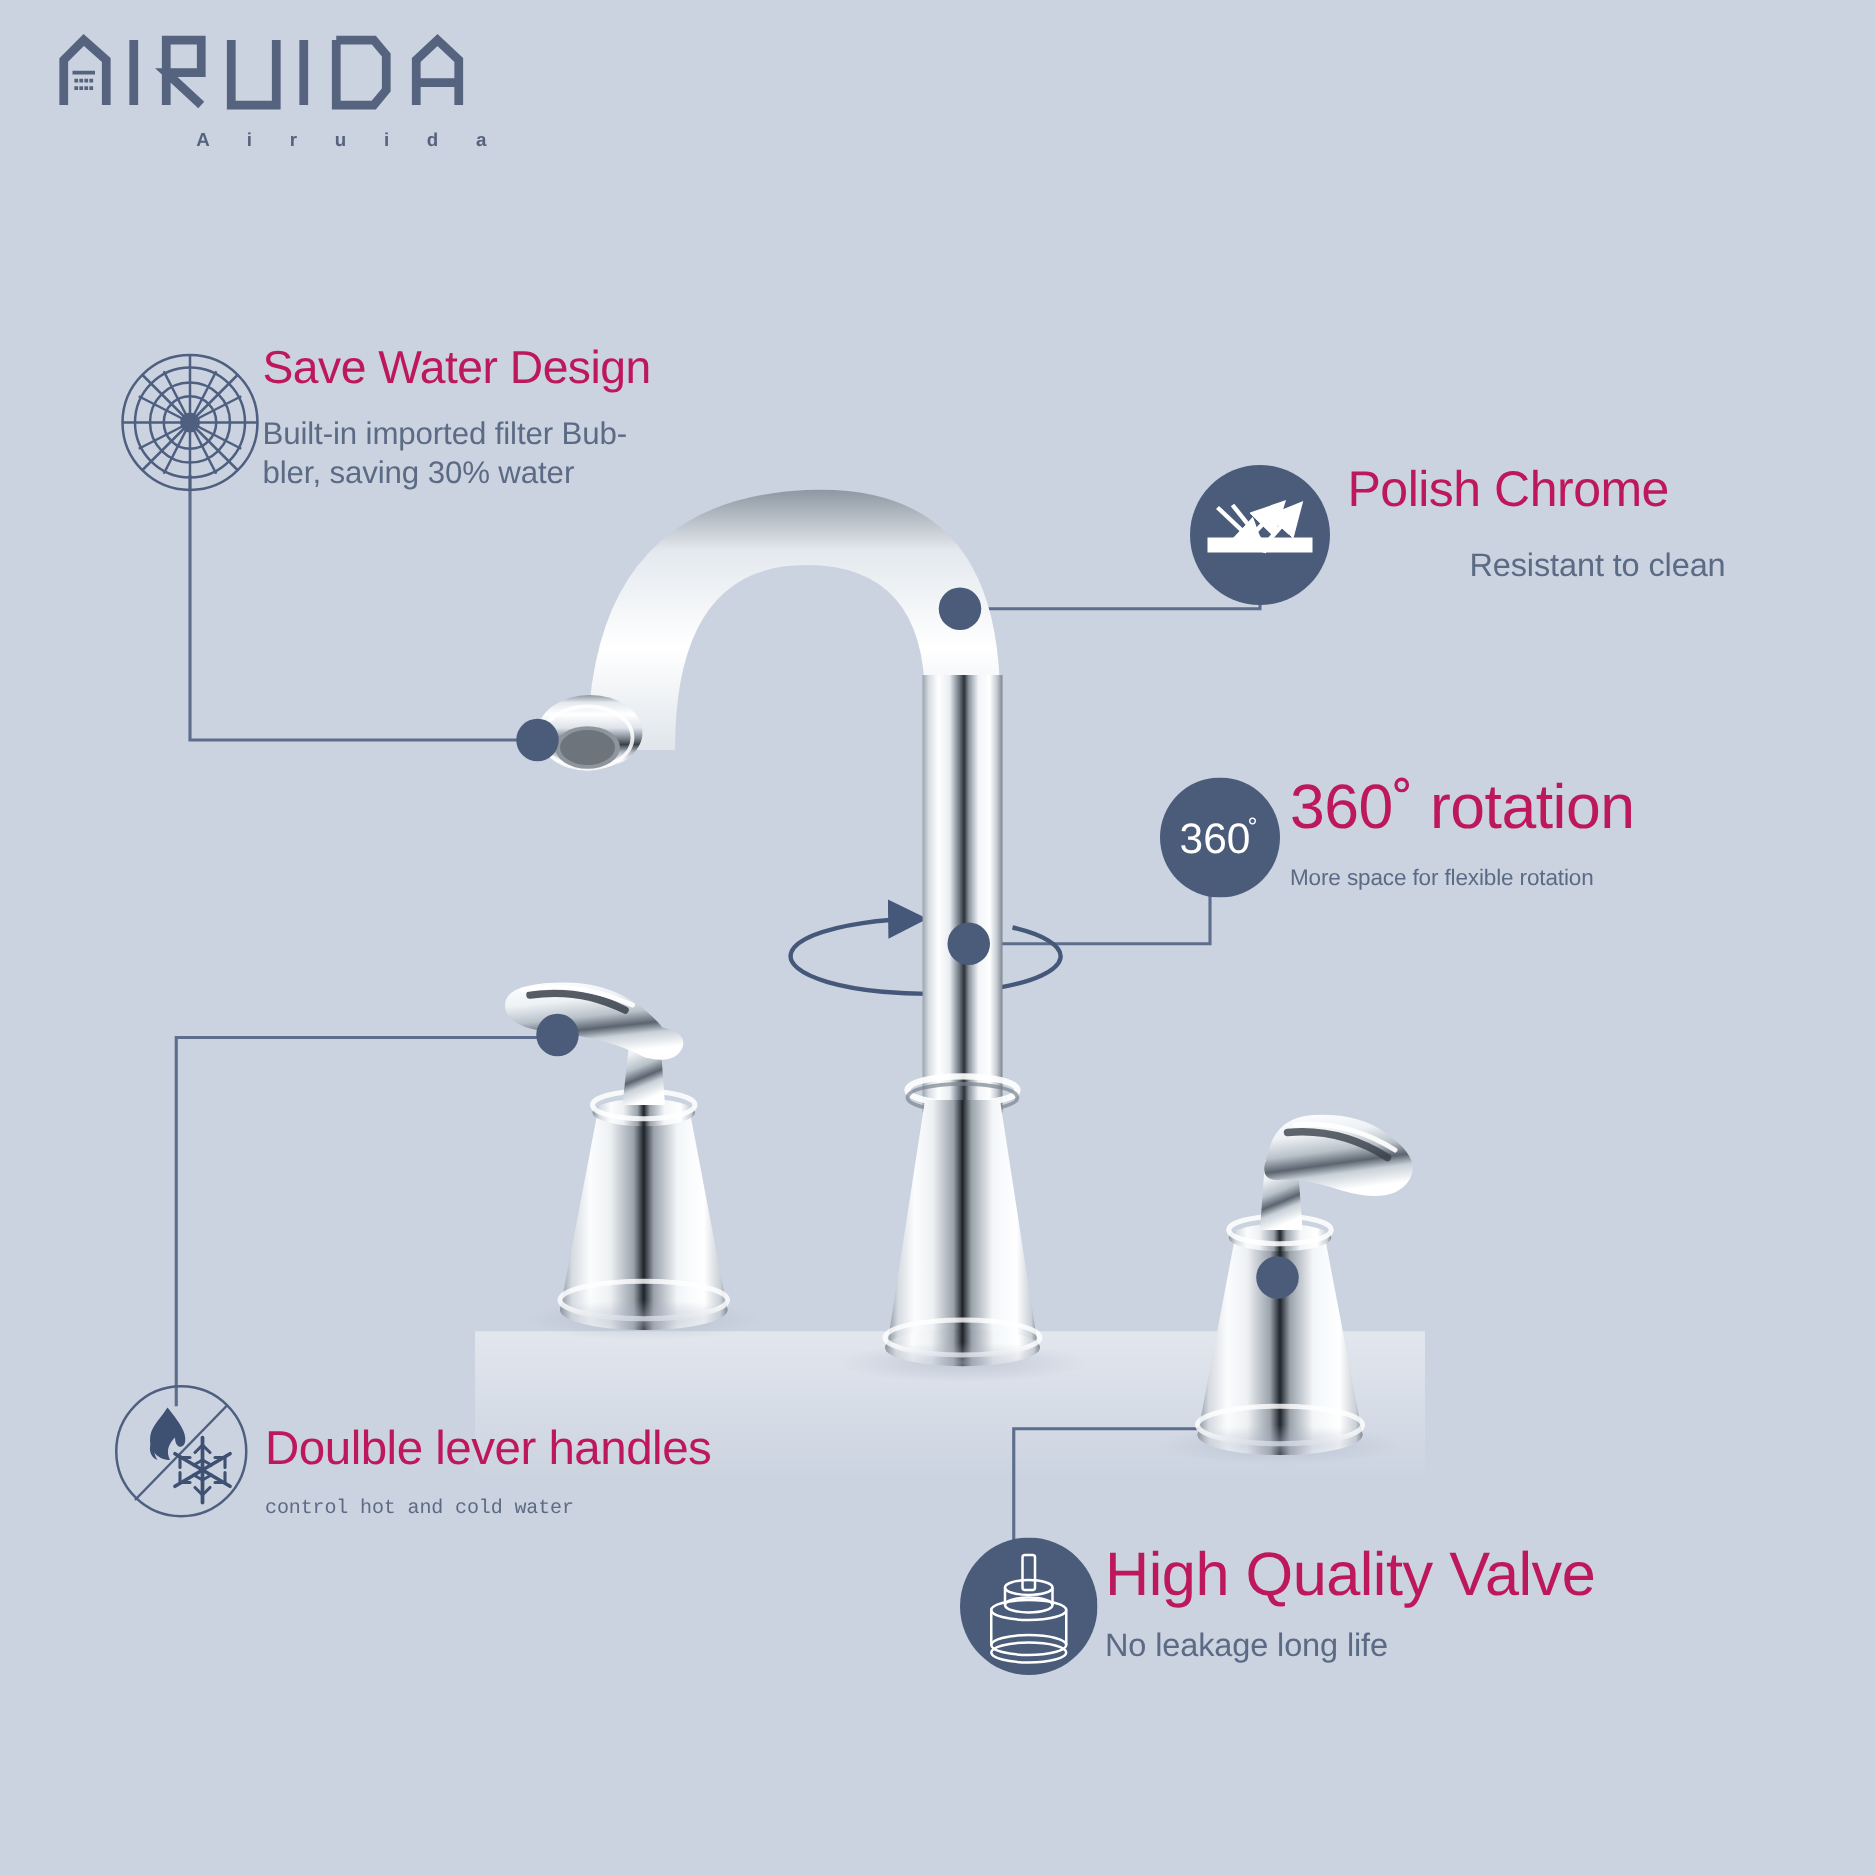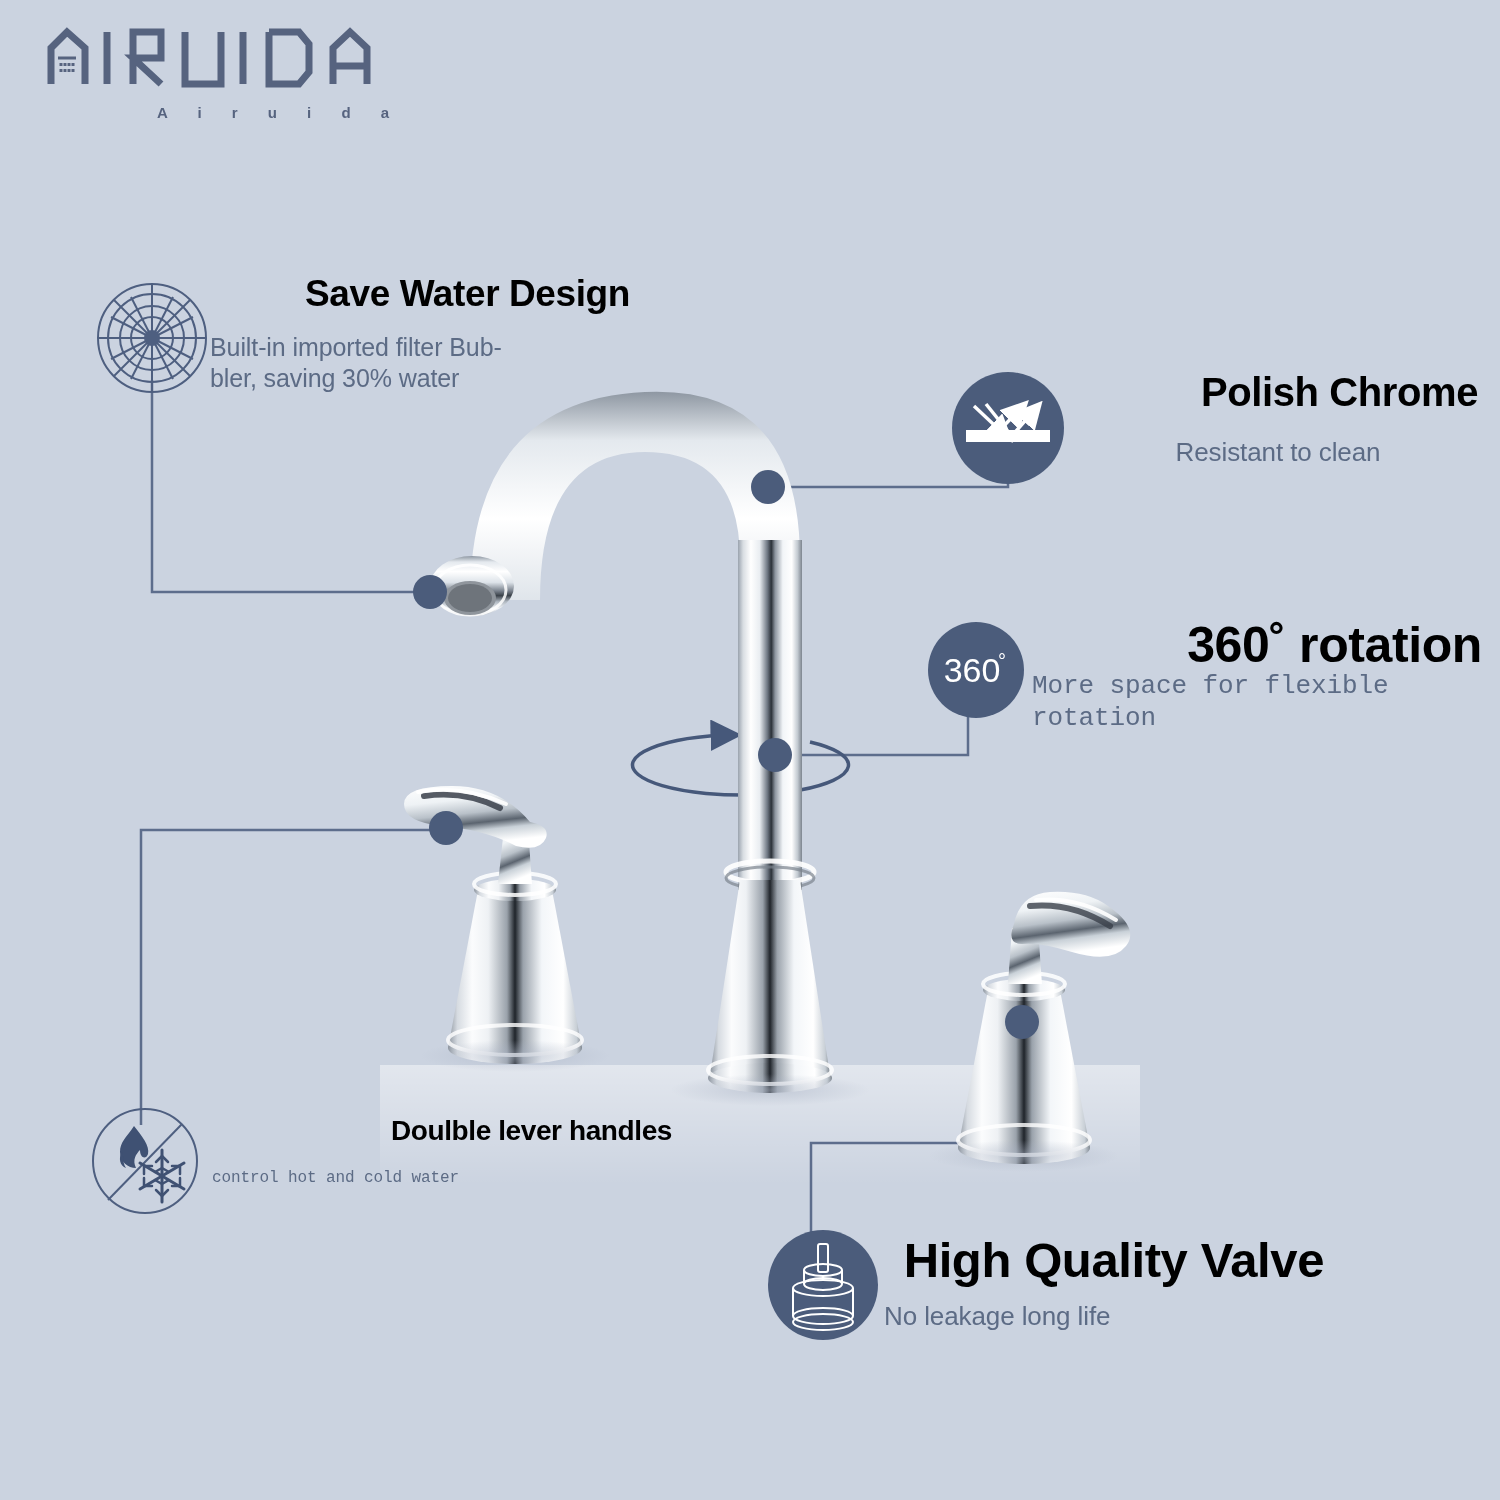--- a/index.html
+++ b/index.html
@@ -17,46 +17,45 @@
   .logo-word{position:absolute;left:0;top:0;}
   .logo-sub{
     position:absolute;left:112px;top:82px;
     font-size:15px;letter-spacing:13px;font-weight:700;
     color:#56637f;
   }
 
   
   .feature{position:absolute;}
   .f-title{
-    color:#000000;
-    font-weight:700;
+    color:#be185d;
+    font-weight:400;
     letter-spacing:-0.4px;
     white-space:nowrap;
-    text-align:right;
   }
   .f-sub{
     color:#5c6b85;
     font-weight:400;
     letter-spacing:-0.1px;
   }
 
   #feat-water{left:210px;top:272px;width:420px;}
   #feat-water .f-title{font-size:37px;line-height:44px;}
   #feat-water .f-sub{font-size:25px;line-height:31px;margin-top:16px;}
 
   #feat-chrome{left:1078px;top:368px;width:400px;}
   #feat-chrome .f-title{font-size:40px;line-height:48px;}
   #feat-chrome .f-sub{font-size:26px;line-height:32px;margin-top:20px;text-align:center;}
 
   #feat-rot{left:1032px;top:622px;width:450px;}
   #feat-rot .f-title{font-size:50px;line-height:46px;}
-  #feat-rot .f-sub{font-size:26px;line-height:32px;margin-top:2px;font-family:Liberation Mono, monospace;}
+  #feat-rot .f-sub{font-size:18px;line-height:32px;margin-top:18px;}
 
   #feat-lever{left:212px;top:1108px;width:460px;}
-  #feat-lever .f-title{font-size:28px;line-height:46px;}
+  #feat-lever .f-title{font-size:38px;line-height:46px;margin-top:28px;}
   #feat-lever .f-sub{font-size:16px;line-height:32px;margin-top:8px;font-family:Liberation Mono, monospace;}
 
   #feat-valve{left:884px;top:1236px;width:440px;}
   #feat-valve .f-title{font-size:49px;line-height:48px;}
   #feat-valve .f-sub{font-size:26px;line-height:32px;margin-top:16px;}
 
   .icon-holder{position:absolute;}
   #icon-water{left:96px;top:282px;}
   #icon-chrome{left:952px;top:372px;}
   #icon-rot{left:928px;top:622px;}

